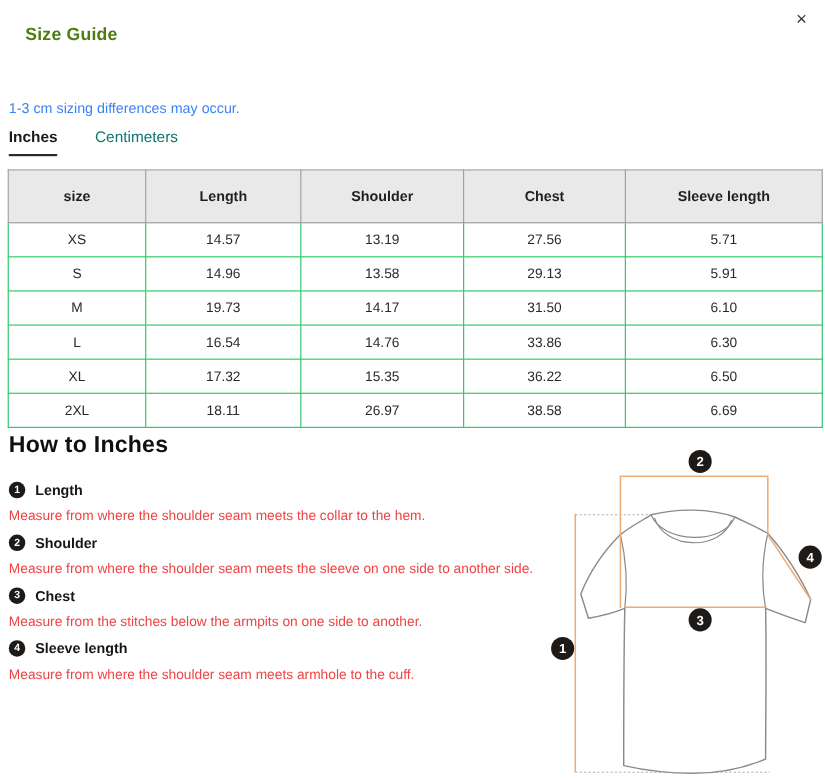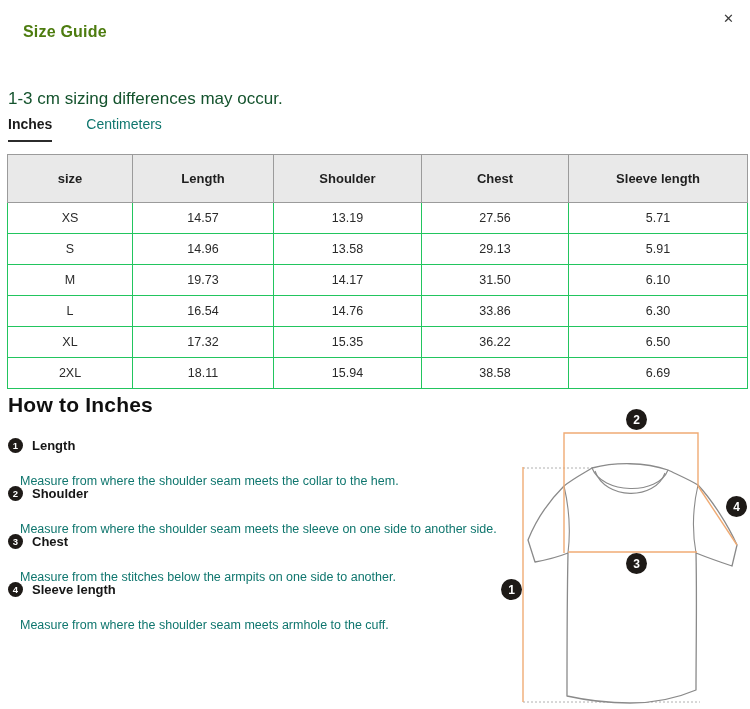--- a/index.html
+++ b/index.html
@@ -19,21 +19,21 @@
     padding: 8px 14px 0 8px;
   }
   .modal-title { margin: 15px; font-size: 16px; font-weight: 700; letter-spacing: .2px; color: #4d7c0f; }
   .close-btn {
     background: none; border: none; padding: 2px; margin-top: 2px;
     font-size: 13px; line-height: 1; color: #3a3a3a; cursor: pointer;
     font-family: "DejaVu Sans", sans-serif;
   }
 
   
-  .note { margin: 35px 0 0 8px; font-size: 17px; line-height: 15px; color: #14532d; }
+  .note { margin: 35px 0 0 8px; font-size: 13px; line-height: 15px; color: #3b82f6; }
 
   
   .tabs { display: flex; gap: 34px; margin: 10px 0 0 8px; }
   .tab {
     font-size: 14px; font-weight: 700; padding-bottom: 8px;
     border-bottom: 2px solid transparent; cursor: pointer;
   }
   .tab.active { color: #1b1b1b; border-bottom-color: #2b2b2b; }
   .tab.inactive { color: #0f766e; font-weight: 400; }
 
@@ -59,22 +59,22 @@
   .m-label-row { display: flex; align-items: center; gap: 9px; height: 24px; }
   .num-badge {
     width: 15px; height: 15px; border-radius: 50%;
     background: #1e1a17; color: #fff;
     font-size: 9.5px; font-weight: 700;
     display: flex; align-items: center; justify-content: center;
     flex: 0 0 auto;
   }
   .m-label { font-size: 13px; font-weight: 700; color: #161616; }
   .m-desc {
-    margin: 12px; height: 24px; line-height: 24px;
-    font-size: 12.5px; color: #0f766e; white-space: nowrap;
+    margin: 0; height: 24px; line-height: 24px;
+    font-size: 12.5px; color: #ef4444; white-space: nowrap;
   }
 
   
   .diagram { position: absolute; left: 490px; top: 390px; width: 260px; height: 319px; }
   .diagram svg { position: absolute; left: 0; top: 0; }
   .shirt { fill: #ffffff; stroke: #8a8a8a; stroke-width: 1.3; stroke-linejoin: round; }
   .seam { fill: none; stroke: #8a8a8a; stroke-width: 1.1; }
   .or { fill: none; stroke: #f0ab74; stroke-width: 1.4; }
   .dot { fill: none; stroke: #b0b0b0; stroke-width: 1; stroke-dasharray: 2 2; }
   .marker {
@@ -156,21 +156,21 @@
       <tr>
         <td>XL</td>
         <td>17.32</td>
         <td>15.35</td>
         <td>36.22</td>
         <td>6.50</td>
       </tr>
       <tr>
         <td>2XL</td>
         <td>18.11</td>
-        <td>15.94</td>
+        <td>26.97</td>
         <td>38.58</td>
         <td>6.69</td>
       </tr>
     </tbody>
   </table>
 
   <h2 class="htm-title">How to Inches</h2>
 
   <div class="measure-list">
     <div class="m-item">

